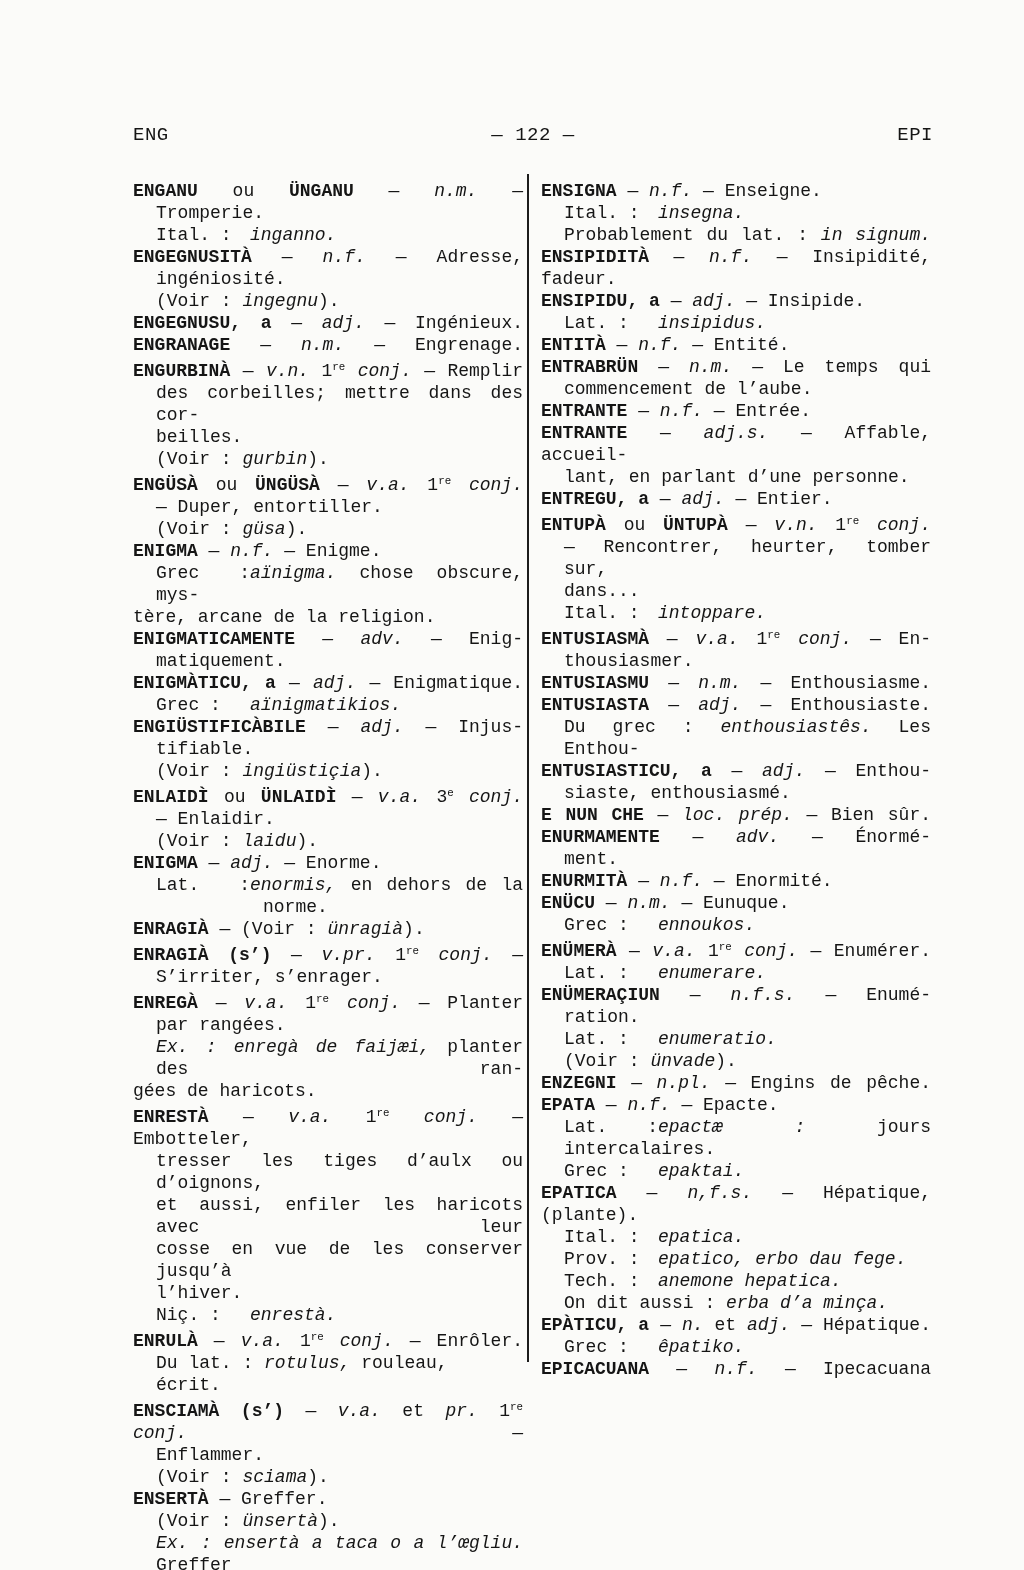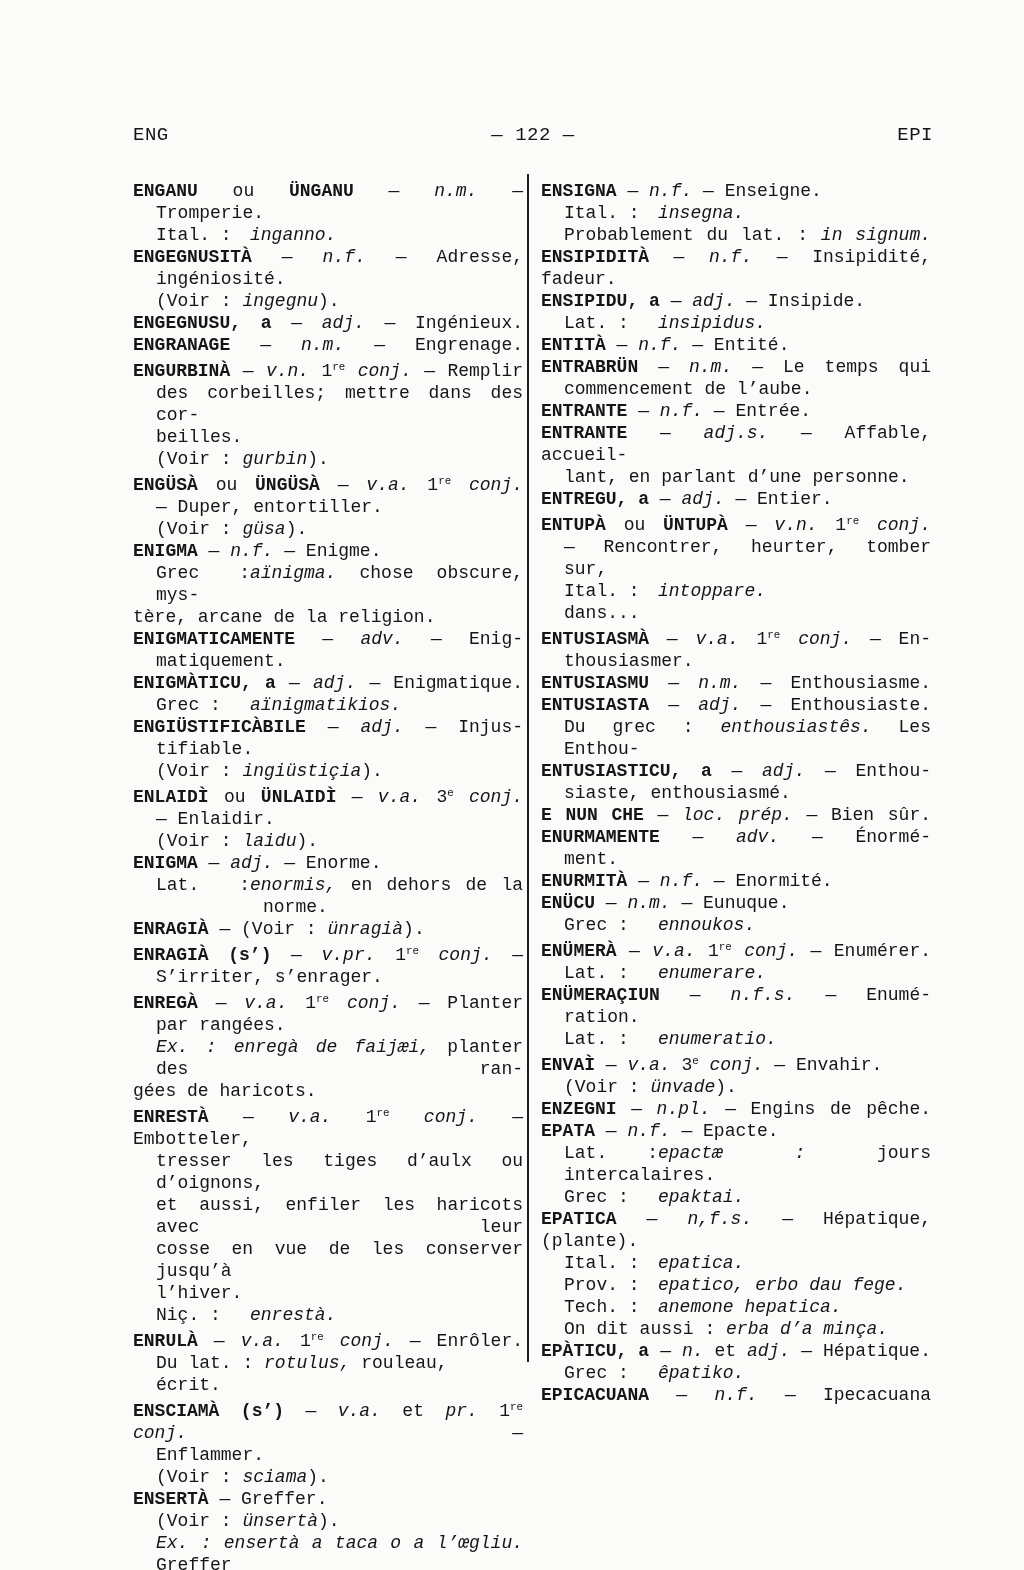--- a/index.html
+++ b/index.html
@@ -170,22 +170,22 @@
         <div class="entry">
           <div class="line ind0 j"><span class="s-b">ENTRANTE</span><span class="s-n"> — </span><span class="s-i">adj.s.</span><span class="s-n"> — Affable, accueil-</span></div>
           <div class="line ind1"><span class="s-n">lant, en parlant d’une personne.</span></div>
         </div>
         <div class="entry">
           <div class="line ind0"><span class="s-b">ENTREGU, a</span><span class="s-n"> — </span><span class="s-i">adj.</span><span class="s-n"> — Entier.</span></div>
         </div>
         <div class="entry">
           <div class="line ind0 j"><span class="s-b">ENTUPÀ</span><span class="s-n"> ou </span><span class="s-b">ÜNTUPÀ</span><span class="s-n"> — </span><span class="s-i">v.n.</span><span class="s-n"> 1</span><span class="s-sup">re</span><span class="s-n"> </span><span class="s-i">conj.</span></div>
           <div class="line ind1 j"><span class="s-n">— Rencontrer, heurter, tomber sur,</span></div>
+          <div class="line ind1"><span class="s-n">dans...</span></div>
           <div class="line ind1"><span class="s-lbl">Ital. :</span><span class="s-i">intoppare.</span></div>
-          <div class="line ind1"><span class="s-n">dans...</span></div>
         </div>
         <div class="entry">
           <div class="line ind0 j"><span class="s-b">ENTUSIASMÀ</span><span class="s-n"> — </span><span class="s-i">v.a.</span><span class="s-n"> 1</span><span class="s-sup">re</span><span class="s-n"> </span><span class="s-i">conj.</span><span class="s-n"> — En-</span></div>
           <div class="line ind1"><span class="s-n">thousiasmer.</span></div>
         </div>
         <div class="entry">
           <div class="line ind0 j"><span class="s-b">ENTUSIASMU</span><span class="s-n"> — </span><span class="s-i">n.m.</span><span class="s-n"> — Enthousiasme.</span></div>
         </div>
         <div class="entry">
           <div class="line ind0 j"><span class="s-b">ENTUSIASTA</span><span class="s-n"> — </span><span class="s-i">adj.</span><span class="s-n"> — Enthousiaste.</span></div>
@@ -212,21 +212,20 @@
         <div class="entry">
           <div class="line ind0 j"><span class="s-b">ENÜMERÀ</span><span class="s-n"> — </span><span class="s-i">v.a.</span><span class="s-n"> 1</span><span class="s-sup">re</span><span class="s-n"> </span><span class="s-i">conj.</span><span class="s-n"> — Enumérer.</span></div>
           <div class="line ind1"><span class="s-lbl">Lat. :</span><span class="s-i">enumerare.</span></div>
         </div>
         <div class="entry">
           <div class="line ind0 j"><span class="s-b">ENÜMERAÇIUN</span><span class="s-n"> — </span><span class="s-i">n.f.s.</span><span class="s-n"> — Enumé-</span></div>
           <div class="line ind1"><span class="s-n">ration.</span></div>
           <div class="line ind1"><span class="s-lbl">Lat. :</span><span class="s-i">enumeratio.</span></div>
         </div>
         <div class="entry">
-          <div class="line ind0"><span class="s-b">ENVAÌ</span><span class="s-n"> — </span><span class="s-i">v.a.</span><span class="s-n"> 3</span><span class="s-sup">e</span><span class="s-n"> </span><span class="s-i">conj.</span><span class="s-n"> — Envahir.</span></div>
           <div class="line ind1"><span class="s-n">(Voir : </span><span class="s-i">ünvade</span><span class="s-n">).</span></div>
         </div>
         <div class="entry">
           <div class="line ind0 j"><span class="s-b">ENZEGNI</span><span class="s-n"> — </span><span class="s-i">n.pl.</span><span class="s-n"> — Engins de pêche.</span></div>
         </div>
         <div class="entry">
           <div class="line ind0"><span class="s-b">EPATA</span><span class="s-n"> — </span><span class="s-i">n.f.</span><span class="s-n"> — Epacte.</span></div>
           <div class="line ind1 j"><span class="s-lbl">Lat. :</span><span class="s-i">epactæ :</span><span class="s-n"> jours intercalaires.</span></div>
           <div class="line ind1"><span class="s-lbl">Grec :</span><span class="s-i">epaktai.</span></div>
         </div>

